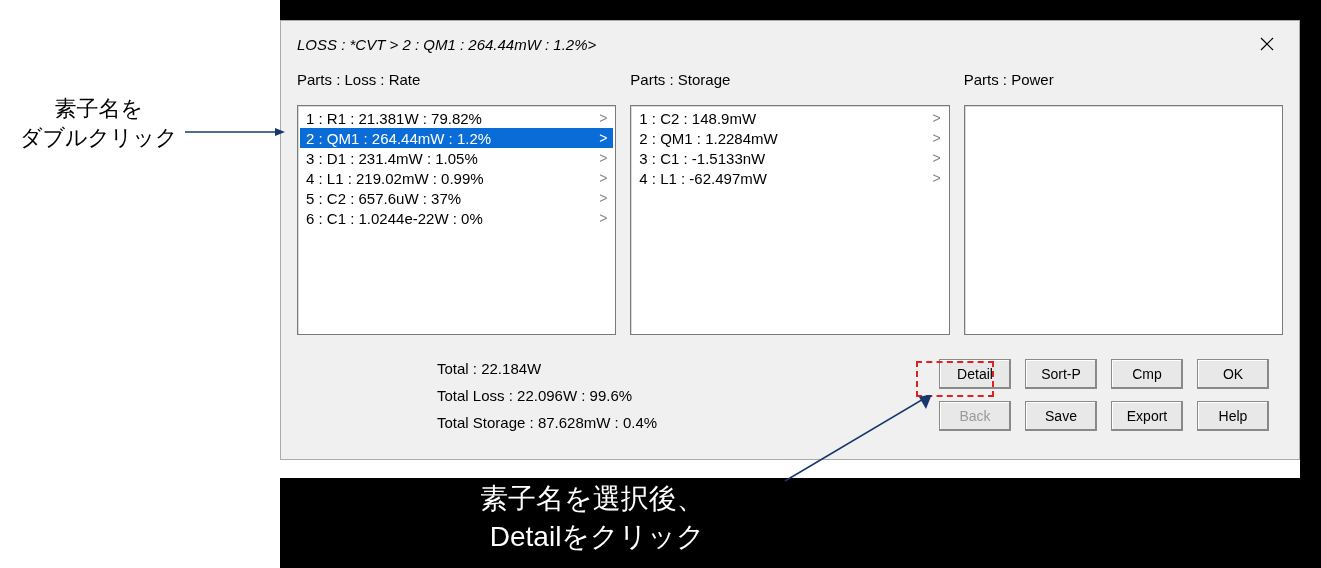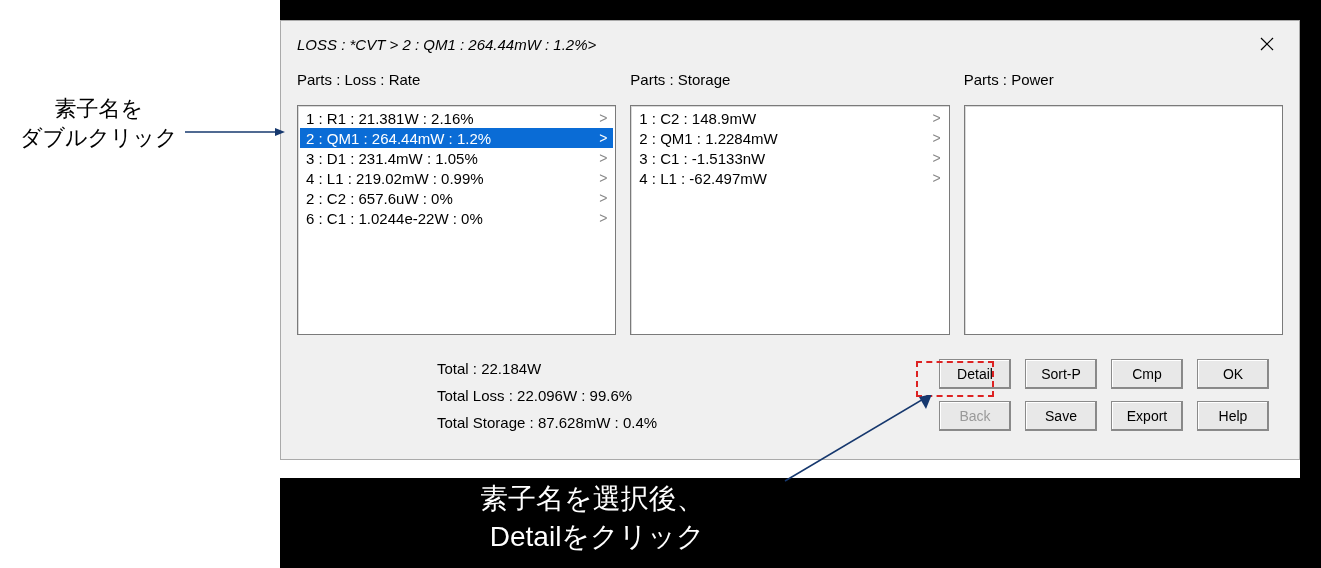--- a/index.html
+++ b/index.html
@@ -186,37 +186,37 @@
         <line x1="13" y1="1" x2="1" y2="13" stroke="#000" stroke-width="1.2"></line>
       </svg>
     </div>
   </div>
 
   <div class="columns">
     <div class="col">
       <div class="col-label">Parts : Loss : Rate</div>
       <div class="listbox" id="loss-list">
           <div class="list-row">
-            <span>1 : R1 : 21.381W : 2.16%</span>
+            <span>1 : R1 : 21.381W : 79.82%</span>
             <span class="chev">&gt;</span>
           </div>
           <div class="list-row selected">
             <span>2 : QM1 : 264.44mW : 1.2%</span>
             <span class="chev">&gt;</span>
           </div>
           <div class="list-row">
             <span>3 : D1 : 231.4mW : 1.05%</span>
             <span class="chev">&gt;</span>
           </div>
           <div class="list-row">
             <span>4 : L1 : 219.02mW : 0.99%</span>
             <span class="chev">&gt;</span>
           </div>
           <div class="list-row">
-            <span>2 : C2 : 657.6uW : 0%</span>
+            <span>5 : C2 : 657.6uW : 37%</span>
             <span class="chev">&gt;</span>
           </div>
           <div class="list-row">
             <span>6 : C1 : 1.0244e-22W : 0%</span>
             <span class="chev">&gt;</span>
           </div>
         </div>
     </div>
     <div class="col">
       <div class="col-label">Parts : Storage</div>

